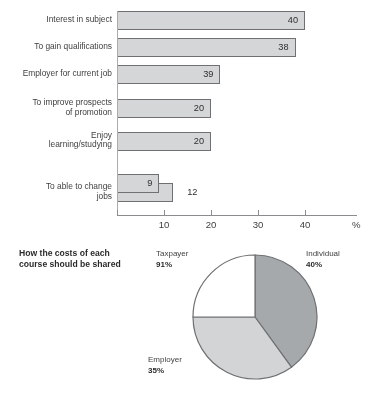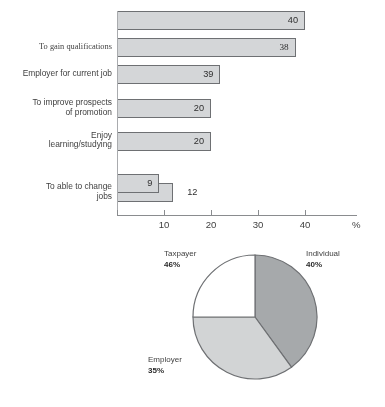--- a/index.html
+++ b/index.html
@@ -135,34 +135,35 @@
   .pie-legend {
     position: absolute;
     font-size: 8px;
     line-height: 10.5px;
     color: #3f3f3f;
   }
   .pie-legend .pct {
     font-weight: bold;
     color: #2b2b2b;
   }
-  #legend-taxpayer { left: 156px; top: 14px; margin-left: 8px; }
+  #legend-taxpayer { left: 156px; top: 14px; }
   #legend-individual { left: 306px; top: 14px; }
   #legend-employer { left: 148px; top: 120px; }
 </style>
 </head>
 <body>
 
 <div id="bar-chart">
   <div id="bar-rows">
       <div class="bar-row" style="top: 11px;">
+        <div class="bar-label one-line">Interest in subject</div>
         <div class="bar-rect" style="width: 188px;"></div>
         <div class="bar-value" style="left: 117px; width: 181px;">40</div>
       </div>
-      <div class="bar-row" style="top: 38.2px; font-family: Liberation Serif, serif;">
+      <div class="bar-row" style="top: 38.2px;">
         <div class="bar-label one-line">To gain qualifications</div>
         <div class="bar-rect" style="width: 178.6px;"></div>
         <div class="bar-value" style="left: 117px; width: 171.6px;">38</div>
       </div>
       <div class="bar-row" style="top: 65.4px;">
         <div class="bar-label one-line">Employer for current job</div>
         <div class="bar-rect" style="width: 103.4px;"></div>
         <div class="bar-value" style="left: 117px; width: 96.4px;">39</div>
       </div>
       <div class="bar-row" style="top: 99px; padding-left: 8px;">
@@ -199,32 +200,34 @@
       <div class="axis-tick-label" style="left: 211px;">20</div>
       <div class="axis-tick" style="left: 258px;"></div>
       <div class="axis-tick-label" style="left: 258px;">30</div>
       <div class="axis-tick" style="left: 305px;"></div>
       <div class="axis-tick-label" style="left: 305px;">40</div>
     </div>
   <div id="axis-unit">%</div>
 </div>
 
 <div id="pie-section">
+  <div id="pie-caption">How the costs of each
+course should be shared</div>
 
   <svg id="pie-svg" width="130" height="130" viewBox="0 0 130 130">
     <g id="pie-slices">
         <path d="M 65 65 L 65 3 A 62 62 0 0 1 101.44268564213334 115.15905365124674 Z" fill="#a6a9ab" stroke="#6e7073" stroke-width="1.2"></path>
         <path d="M 65 65 L 101.44268564213334 115.15905365124674 A 62 62 0 0 1 3 65.00000000000001 Z" fill="#d2d4d5" stroke="#6e7073" stroke-width="1.2"></path>
         <path d="M 65 65 L 3 65.00000000000001 A 62 62 0 0 1 64.99999999999999 3 Z" fill="#ffffff" stroke="#6e7073" stroke-width="1.2"></path>
       </g>
   </svg>
 
   <div class="pie-legend" id="legend-taxpayer">
     <div>Taxpayer</div>
-    <div class="pct">46%</div>
+    <div class="pct">91%</div>
   </div>
 
   <div class="pie-legend" id="legend-individual">
     <div>Individual</div>
     <div class="pct">40%</div>
   </div>
 
   <div class="pie-legend" id="legend-employer">
     <div>Employer</div>
     <div class="pct">35%</div>

